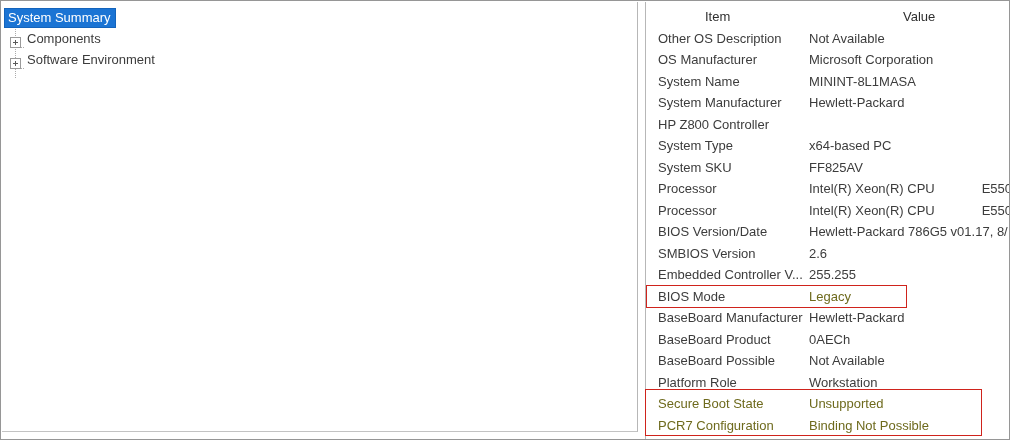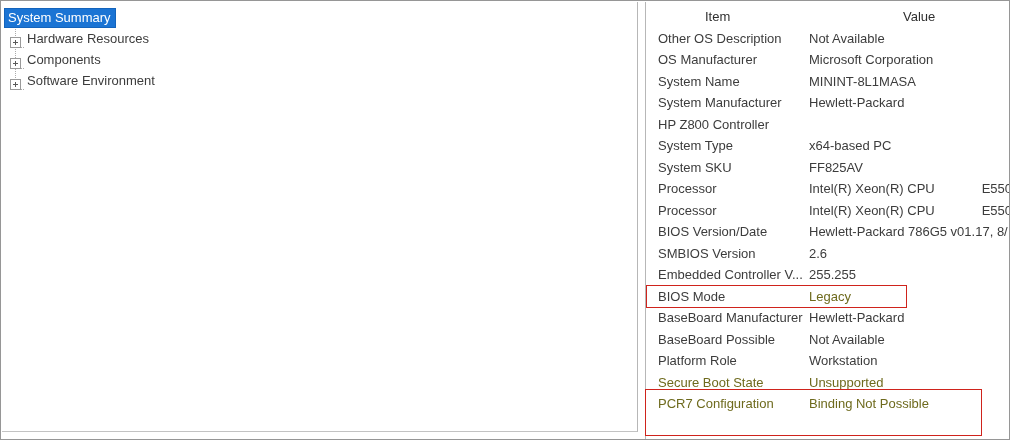--- a/index.html
+++ b/index.html
@@ -56,25 +56,20 @@
 </head>
 <body>
 
 <div class="window">
 
   <div class="left-pane">
     <div class="tree-vline"></div>
     <div id="tree-root">
         <div class="trow root">
           <span class="tlabel selected">System Summary</span>
-        </div>
-        <div class="trow child">
-          <span class="plusbox"></span>
-          <span class="hstub"></span>
-          <span class="tlabel">Hardware Resources</span>
         </div>
         <div class="trow child">
           <span class="plusbox"></span>
           <span class="hstub"></span>
           <span class="tlabel">Components</span>
         </div>
         <div class="trow child">
           <span class="plusbox"></span>
           <span class="hstub"></span>
           <span class="tlabel">Software Environment</span>
@@ -137,20 +132,24 @@
         </div>
         <div class="drow">
           <span class="c-item">BIOS Mode</span>
           <span class="c-value olive">Legacy</span>
         </div>
         <div class="drow">
           <span class="c-item">BaseBoard Manufacturer</span>
           <span class="c-value">Hewlett-Packard</span>
         </div>
         <div class="drow">
+          <span class="c-item">BaseBoard Product</span>
+          <span class="c-value">0AECh</span>
+        </div>
+        <div class="drow">
           <span class="c-item">BaseBoard Possible</span>
           <span class="c-value">Not Available</span>
         </div>
         <div class="drow">
           <span class="c-item">Platform Role</span>
           <span class="c-value">Workstation</span>
         </div>
         <div class="drow">
           <span class="c-item olive">Secure Boot State</span>
           <span class="c-value olive">Unsupported</span>

